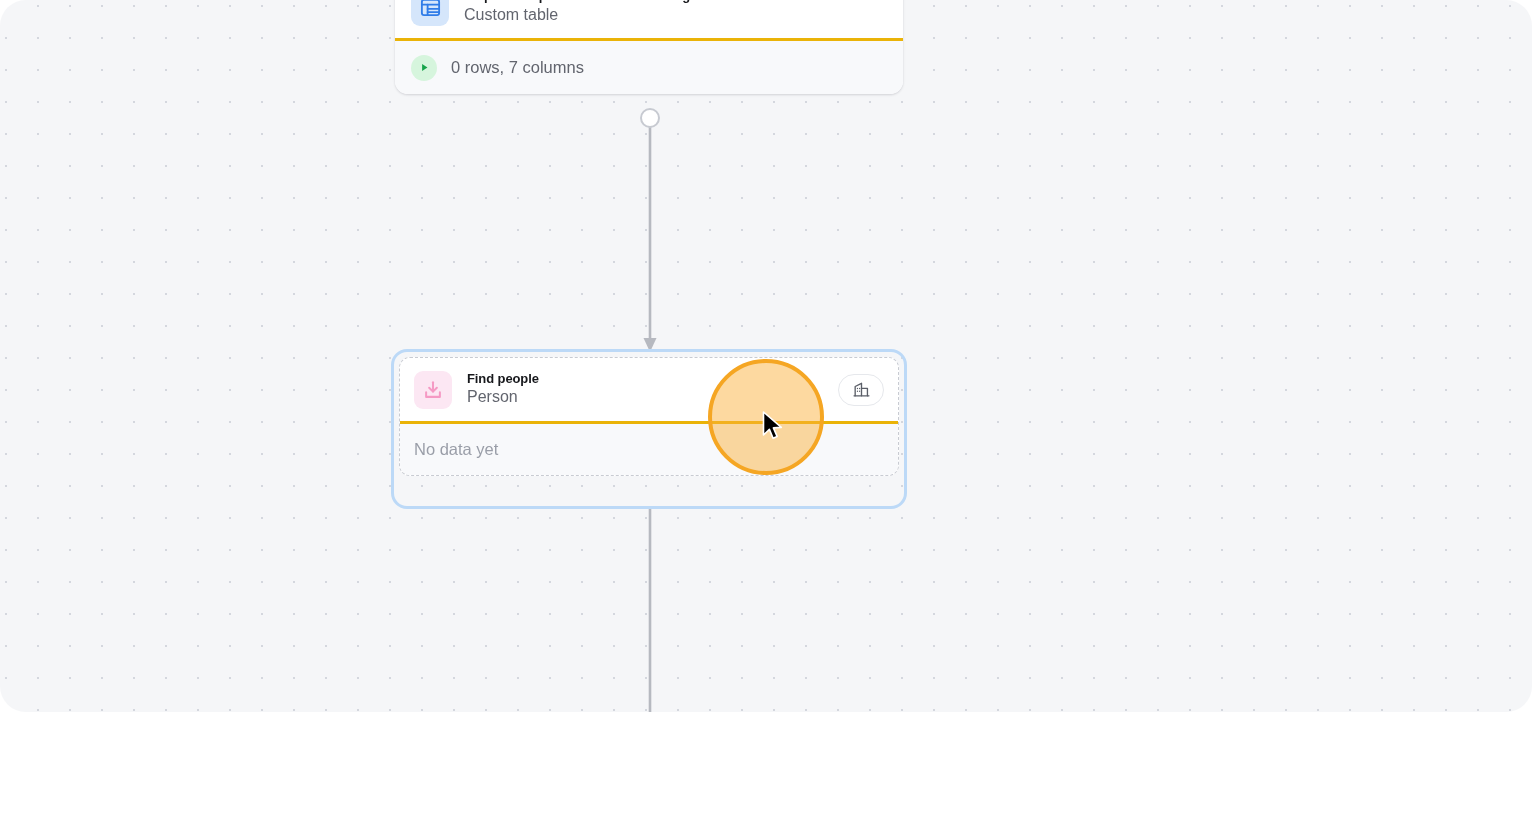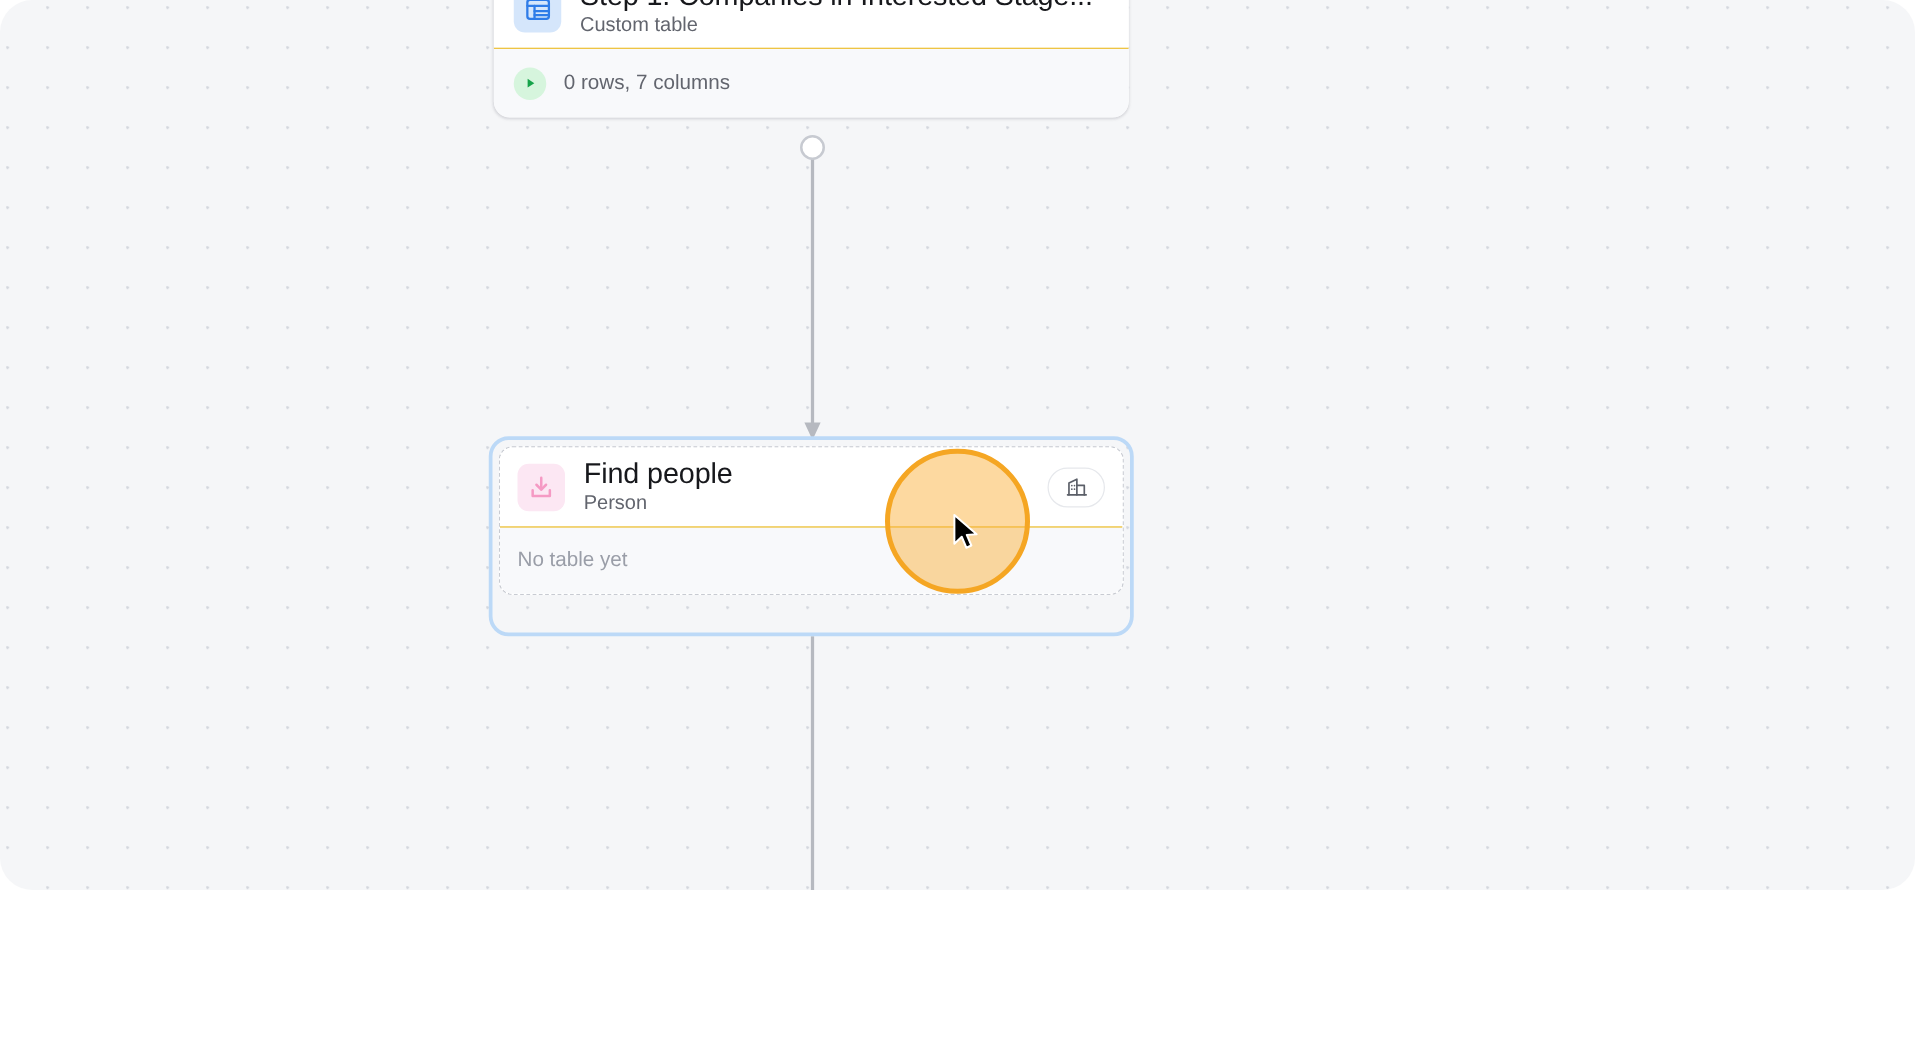--- a/index.html
+++ b/index.html
@@ -68,39 +68,39 @@
   .node-icon.pink { background: #fce7f3; }
 
   .node-titles {
     min-width: 0;
     flex: 1 1 auto;
     display: flex;
     flex-direction: column;
     justify-content: center;
   }
   .node-title {
-    font-size: 23px;
-    font-weight: normal;
+    font-size: 13px;
+    font-weight: bold;
     color: #17181c;
     letter-spacing: -0.1px;
     line-height: 1.18;
     white-space: nowrap;
     overflow: hidden;
     text-overflow: ellipsis;
   }
   .node-sub {
     font-size: 16px;
     color: #62656e;
     line-height: 1.3;
     margin-top: 1px;
     white-space: nowrap;
   }
 
   .node-body {
-    border-top: 1px solid #eab308;
+    border-top: 3px solid #eab308;
     background: #f8f9fb;
     display: flex;
     align-items: center;
     padding: 0 16px;
     height: 56px;
   }
 
   .play-badge {
     width: 26px; height: 26px;
     border-radius: 50%;
@@ -246,21 +246,21 @@
           <path d="M12 10.5 H19.5 V20"></path>
           <line x1="2.6" y1="20" x2="21.4" y2="20"></line>
           <line x1="6.9" y1="10.6" x2="6.9" y2="10.7"></line>
           <line x1="9.6" y1="10.6" x2="9.6" y2="10.7"></line>
           <line x1="6.9" y1="14.2" x2="6.9" y2="14.3"></line>
           <line x1="9.6" y1="14.2" x2="9.6" y2="14.3"></line>
         </svg>
       </div>
     </div>
     <div class="node-body">
-      <div class="body-text muted">No table yet</div>
+      <div class="body-text muted">No data yet</div>
     </div>
   </div>
 
   <div class="node" id="node-step2">
     <div class="node-body">
       <div class="ghost-btn"></div>
     </div>
   </div>
 
   <div id="cursor-highlight"></div>

